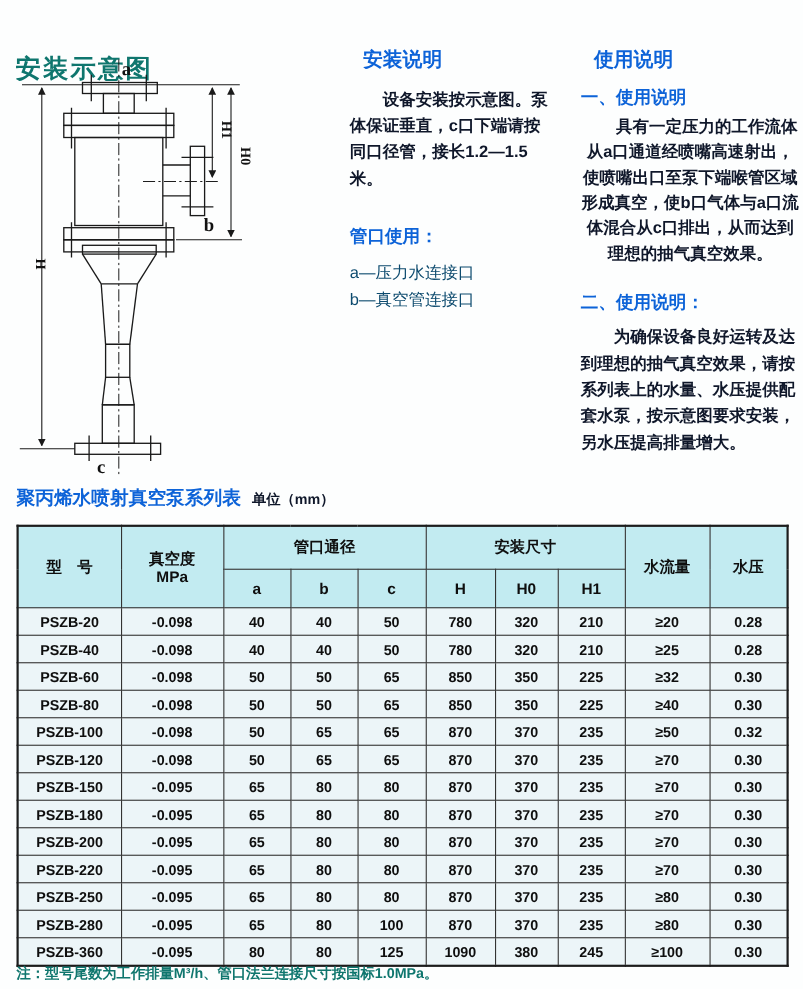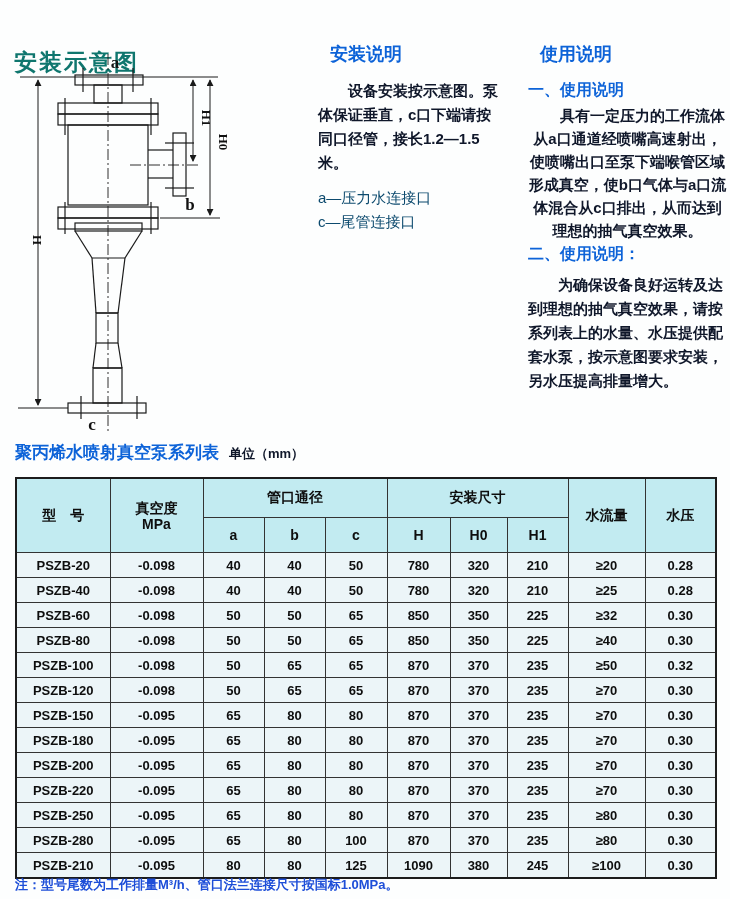--- a/index.html
+++ b/index.html
@@ -27,37 +27,37 @@
   .col-right{left:528px;width:199px;}
   .col h2{font-size:18px;line-height:20px;font-weight:bold;color:#0d63d8;margin:12px;}
   .col h3{font-size:16px;line-height:20px;font-weight:bold;color:#0d63d8;margin:0;}
   .col p{font-size:15px;line-height:24px;margin:0;text-indent:2em;color:#0f172a;font-weight:bold;}
   .col-mid p{margin-top:15px;}
   .ports-heading{margin-top:31px !important;}
   .ports{list-style:none;margin:11px 0 0 0;padding:0;}
   .ports li{font-size:15px;line-height:24px;color:#0c4a6e;}
   .col-right h3.first{margin-top:16px;}
   .col-right p.p1{margin-top:4px;line-height:23px;text-align:center;}
-  .col-right h3.second{margin-top:2px;}
+  .col-right h3.second{margin-top:24px;}
   .col-right p.p2{margin-top:9px;}
   
   .table-wrap{position:absolute;left:15px;top:441px;width:714px;}
   .table-title-row{display:flex;align-items:baseline;gap:10px;margin:0 0 13px 0;}
   .table-title{font-size:17px;font-weight:bold;color:#0d63d8;}
   .table-unit{font-size:13px;font-weight:bold;color:#0f172a;}
   table{border-collapse:collapse;width:700px;table-layout:fixed;}
   th,td{border:1px solid #333;text-align:center;vertical-align:middle;padding:0;}
   table{border:2px solid #1c1c1c;}
   thead th{background:#c2ebf1;font-size:14px;font-weight:bold;color:#0e0e0e;}
   thead tr.r1 th{height:38px;}
   thead tr.r2 th{height:34px;}
   tbody td{background:#ecf5f8;font-size:13px;font-weight:600;height:24px;color:#0e0e0e;}
   .vac-head span{display:block;line-height:16px;}
   
-  .table-note{position:absolute;left:15px;top:876px;font-size:13px;font-weight:600;color:#1d4ed8;}
+  .table-note{position:absolute;left:15px;top:876px;font-size:13px;font-weight:600;color:#0f766e;}
 </style>
 </head>
 <body>
 
 <div class="page-title">安装示意图</div>
 
 <div class="diagram">
   <svg viewBox="0 0 232 392">
     <defs>
       <marker id="ah" viewBox="0 0 8 8" refX="7" refY="4" markerWidth="7" markerHeight="7" orient="auto-start-reverse">
@@ -123,23 +123,24 @@
     <text class="dwg-label" x="88" y="382" text-anchor="middle">c</text>
     <text class="dim-label" x="29" y="192" text-anchor="middle" transform="rotate(90 29 192)">H</text>
     <text class="dim-label" x="198" y="70" text-anchor="middle" transform="rotate(90 198 70)">H1</text>
     <text class="dim-label" x="215" y="94" text-anchor="middle" transform="rotate(90 215 94)">H0</text>
   </svg>
 </div>
 
 <div class="col col-mid">
   <h2>安装说明</h2>
   <p>设备安装按示意图。泵体保证垂直，c口下端请按同口径管，接长1.2—1.5米。</p>
+  <h3 class="ports-heading">管口使用：</h3>
   <ul class="ports">
     <li>a—压力水连接口</li>
-    <li>c—尾管连接口</li>
+    <li>b—真空管连接口</li>
   </ul>
 </div>
 
 <div class="col col-right">
   <h2>使用说明</h2>
   <h3 class="first">一、使用说明</h3>
   <p class="p1">具有一定压力的工作流体从a口通道经喷嘴高速射出，使喷嘴出口至泵下端喉管区域形成真空，使b口气体与a口流体混合从c口排出，从而达到理想的抽气真空效果。</p>
   <h3 class="second">二、使用说明：</h3>
   <p class="p2">为确保设备良好运转及达到理想的抽气真空效果，请按系列表上的水量、水压提供配套水泵，按示意图要求安装，另水压提高排量增大。</p>
 </div>
@@ -322,21 +323,21 @@
           <td>65</td>
           <td>80</td>
           <td>100</td>
           <td>870</td>
           <td>370</td>
           <td>235</td>
           <td>≥80</td>
           <td>0.30</td>
         </tr>
         <tr>
-          <td>PSZB-210</td>
+          <td>PSZB-360</td>
           <td>-0.095</td>
           <td>80</td>
           <td>80</td>
           <td>125</td>
           <td>1090</td>
           <td>380</td>
           <td>245</td>
           <td>≥100</td>
           <td>0.30</td>
         </tr>

